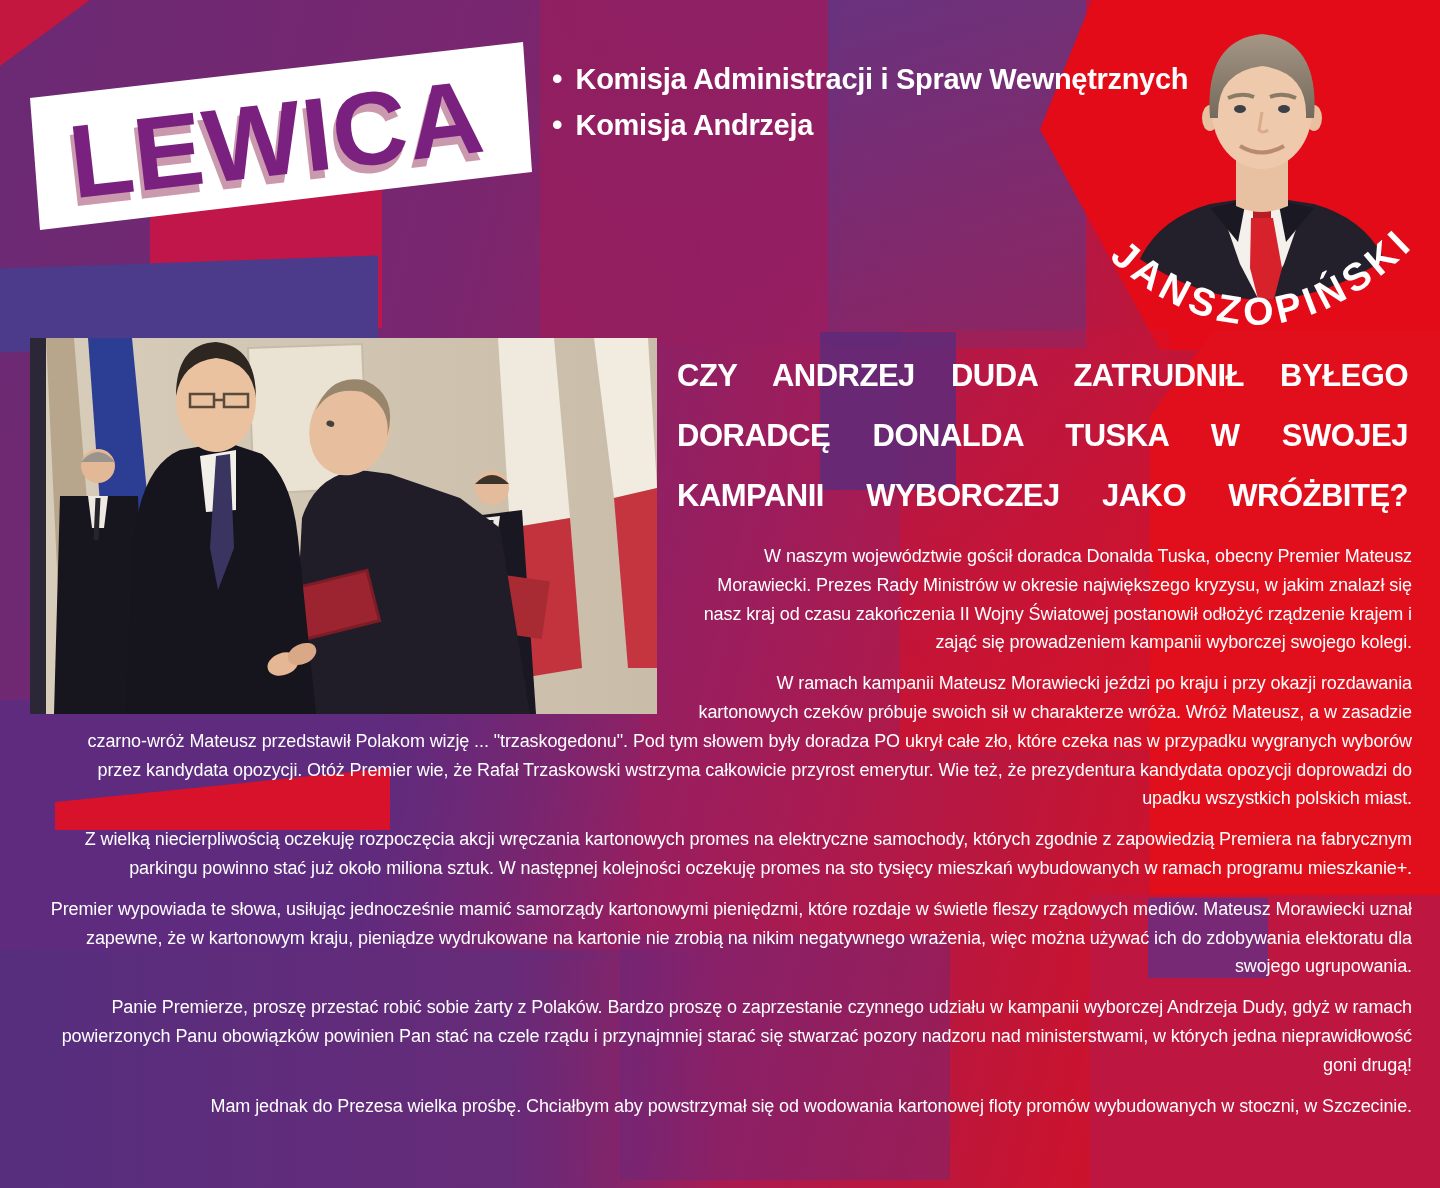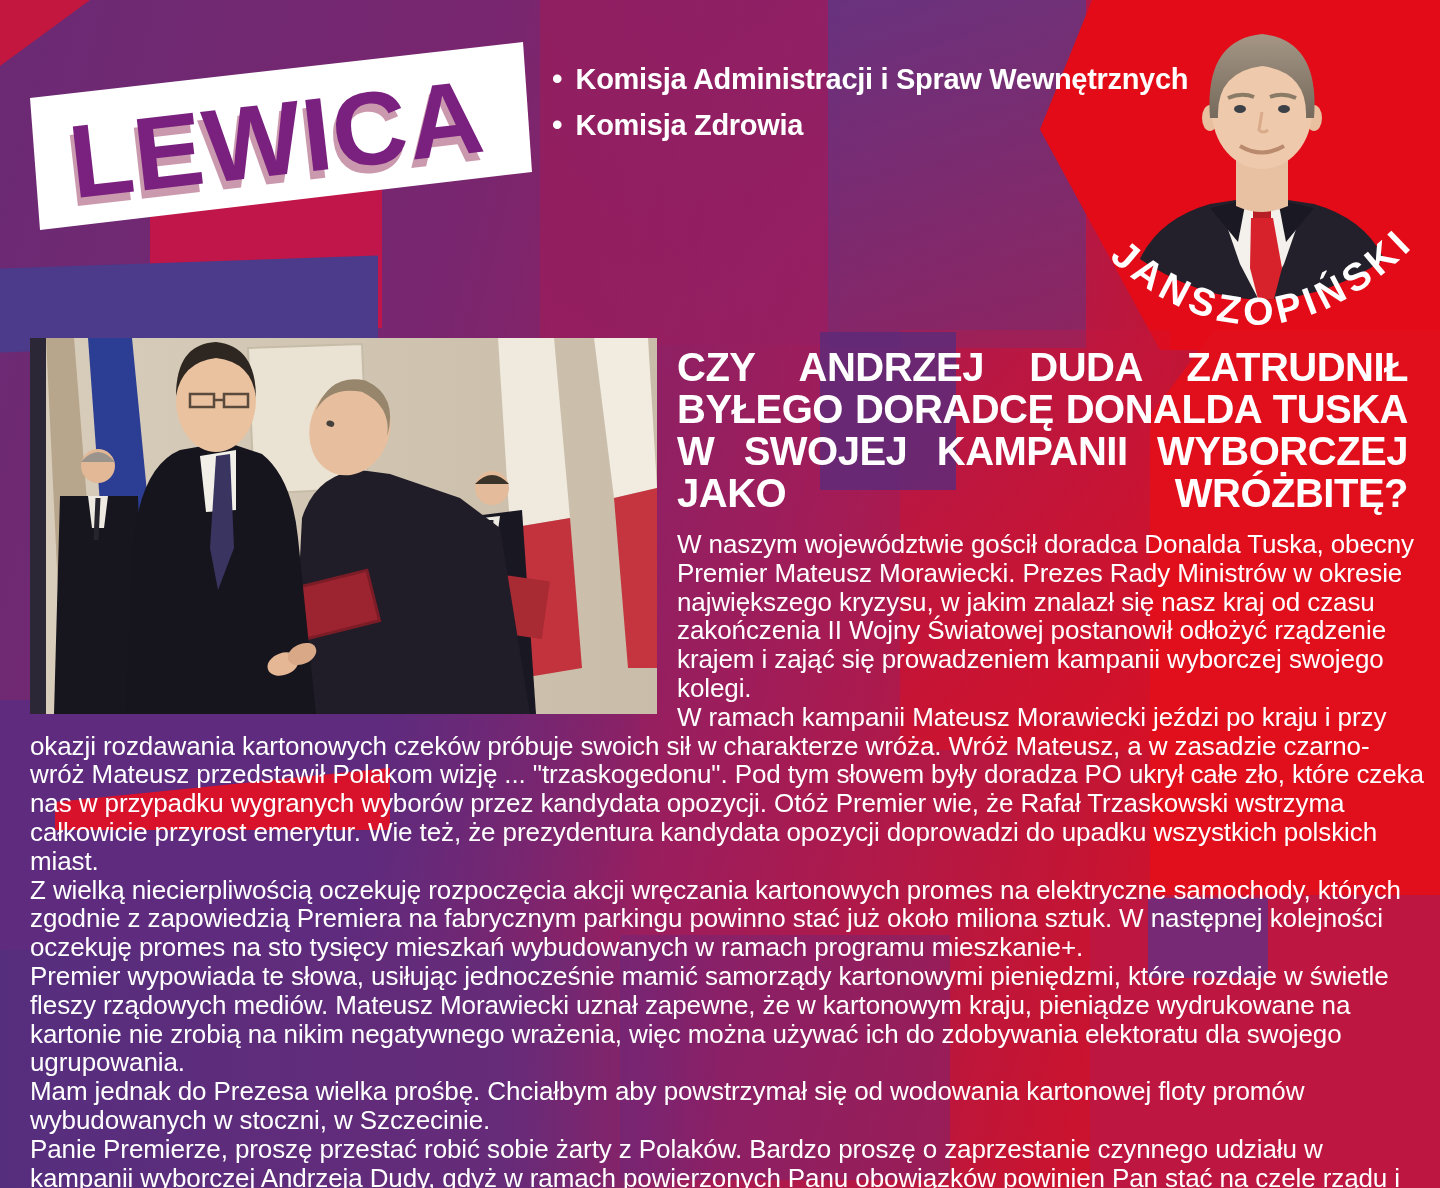--- a/index.html
+++ b/index.html
@@ -14,24 +14,24 @@
   
   #committees{left:552px; top:56px; width:700px;}
   #committees .item{display:flex; align-items:flex-start; gap:13px;}
   #committees .dot{font-size:30px; line-height:46px; font-weight:bold;}
   #committees .txt{font-size:29px; line-height:46px; font-weight:bold; letter-spacing:-0.3px;text-align:right;}
 
   
   #article{left:30px; top:338px; width:1394px; z-index:2;}
   #photo-wrap{float:left; width:627px; height:376px; margin:0 20px 6px 0;}
   #headline{
-    margin:8px 16px 16px 0; font-size:40px; line-height:42px; font-weight:bold;
+    margin:8px 16px 16px 0; font-size:31px; line-height:60px; font-weight:bold;
     letter-spacing:-0.5px; text-align:justify; text-align-last:justify;
   }
-  #paragraphs p{margin:0; font-size:26px; line-height:28.8px; letter-spacing:-0.1px;}
+  #paragraphs p{margin:12px; font-size:18px; line-height:28.8px; letter-spacing:-0.1px;text-align:right;}
 
   svg text{font-family:"Liberation Sans", sans-serif;}
 </style>
 </head>
 <body>
 
 <div id="canvas">
 
   <div class="patch" style="left:0;top:0;width:90px;height:66px;background:#c3173f;clip-path:polygon(0 0,100% 0,0 100%);"></div>
   <div class="patch" style="left:540px;top:0;width:300px;height:345px;background:linear-gradient(90deg,rgba(170,23,80,.45),rgba(120,35,120,.2));"></div>
@@ -57,21 +57,21 @@
     </g>
   </svg>
 
   <div id="committees" class="layer">
       <div class="item">
       <span class="dot">•</span>
       <span class="txt">Komisja Administracji i Spraw Wewnętrznych</span>
     </div>
       <div class="item">
       <span class="dot">•</span>
-      <span class="txt">Komisja Zdrowia</span>
+      <span class="txt">Komisja Andrzeja</span>
     </div>
     </div>
 
   <svg class="layer" style="left:1070px;top:6px;z-index:3;" width="380" height="360" viewBox="0 0 380 360">
     <defs>
       <clipPath id="torsoClip">
           <path d="M 45,150 H 340 V 235 Q 192,352 45,235 Z"></path>
         </clipPath>
       <linearGradient id="hairGrad" x1="0" y1="0" x2="0" y2="1">
         <stop offset="0" stop-color="#a59685"></stop>
@@ -193,18 +193,18 @@
       </svg>
     </div>
 
     <h1 id="headline">CZY ANDRZEJ DUDA ZATRUDNIŁ BYŁEGO DORADCĘ DONALDA TUSKA W SWOJEJ KAMPANII WYBORCZEJ JAKO WRÓŻBITĘ?</h1>
 
     <div id="paragraphs">
         <p>W naszym województwie gościł doradca Donalda Tuska, obecny Premier Mateusz Morawiecki. Prezes Rady Ministrów w okresie największego kryzysu, w jakim znalazł się nasz kraj od czasu zakończenia II Wojny Światowej postanowił odłożyć rządzenie krajem i zająć się prowadzeniem kampanii wyborczej swojego kolegi.</p>
         <p>W ramach kampanii Mateusz Morawiecki jeździ po kraju i przy okazji rozdawania kartonowych czeków próbuje swoich sił w charakterze wróża. Wróż Mateusz, a w zasadzie czarno-wróż Mateusz przedstawił Polakom wizję ... "trzaskogedonu". Pod tym słowem były doradza PO ukrył całe zło, które czeka nas w przypadku wygranych wyborów przez kandydata opozycji. Otóż Premier wie, że Rafał Trzaskowski wstrzyma całkowicie przyrost emerytur. Wie też, że prezydentura kandydata opozycji doprowadzi do upadku wszystkich polskich miast.</p>
         <p>Z wielką niecierpliwością oczekuję rozpoczęcia akcji wręczania kartonowych promes na elektryczne samochody, których zgodnie z zapowiedzią Premiera na fabrycznym parkingu powinno stać już około miliona sztuk. W następnej kolejności oczekuję promes na sto tysięcy mieszkań wybudowanych w ramach programu mieszkanie+.</p>
         <p>Premier wypowiada te słowa, usiłując jednocześnie mamić samorządy kartonowymi pieniędzmi, które rozdaje w świetle fleszy rządowych mediów. Mateusz Morawiecki uznał zapewne, że w kartonowym kraju, pieniądze wydrukowane na kartonie nie zrobią na nikim negatywnego wrażenia, więc można używać ich do zdobywania elektoratu dla swojego ugrupowania.</p>
+        <p>Panie Premierze, proszę przestać robić sobie żarty z Polaków. Bardzo proszę o zaprzestanie czynnego udziału w kampanii wyborczej Andrzeja Dudy, gdyż w ramach powierzonych Panu obowiązków powinien Pan stać na czele rządu i przynajmniej starać się stwarzać pozory nadzoru nad ministerstwami, w których jedna nieprawidłowość goni drugą!</p>
         <p>Mam jednak do Prezesa wielka prośbę. Chciałbym aby powstrzymał się od wodowania kartonowej floty promów wybudowanych w stoczni, w Szczecinie.</p>
-        <p>Panie Premierze, proszę przestać robić sobie żarty z Polaków. Bardzo proszę o zaprzestanie czynnego udziału w kampanii wyborczej Andrzeja Dudy, gdyż w ramach powierzonych Panu obowiązków powinien Pan stać na czele rządu i przynajmniej starać się stwarzać pozory nadzoru nad ministerstwami, w których jedna nieprawidłowość goni drugą!</p>
       </div>
   </div>
 
 </div>
 
 </body></html>

